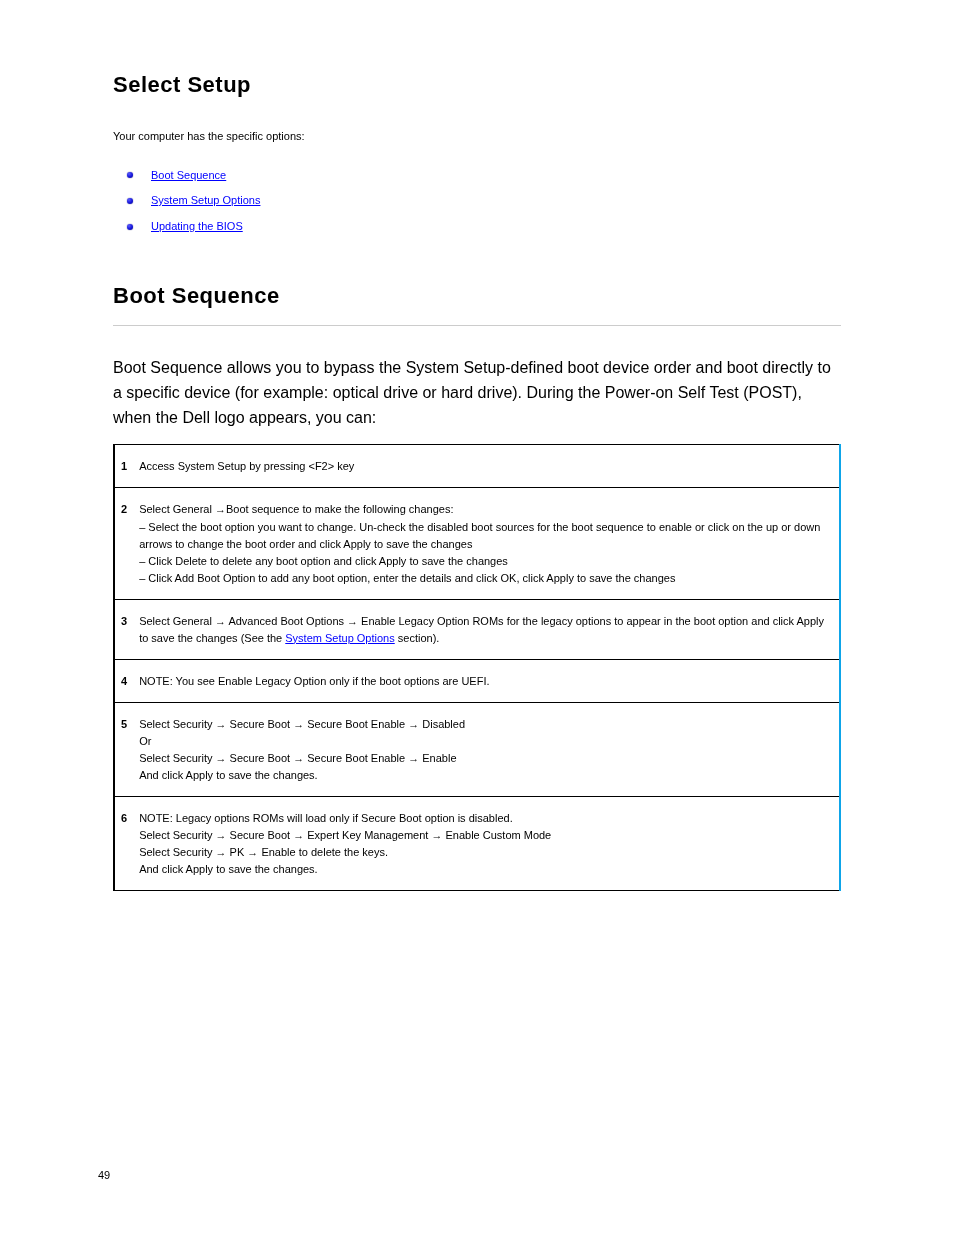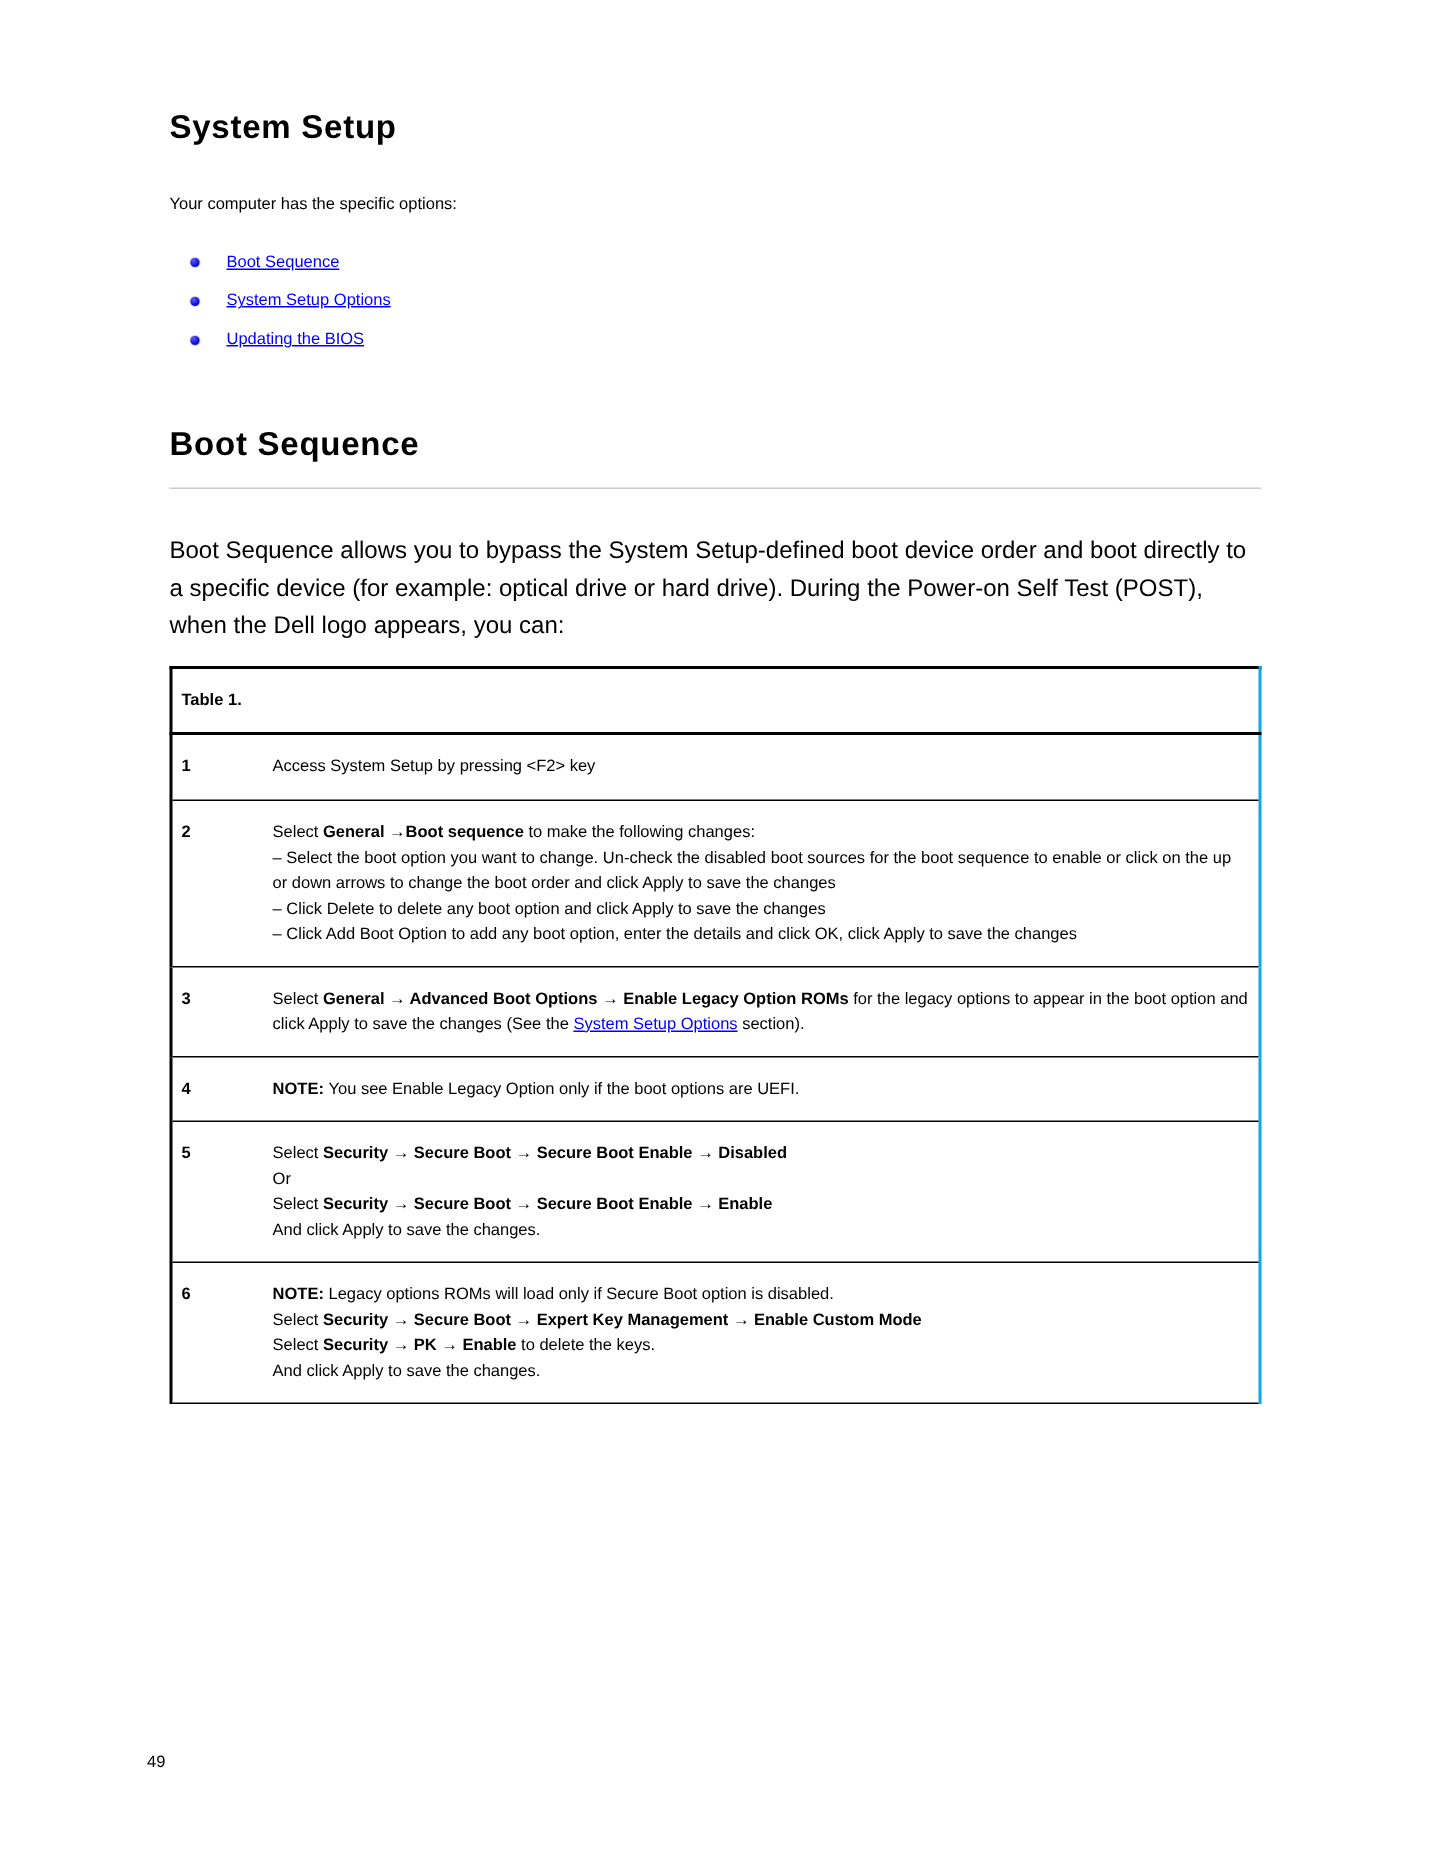--- a/index.html
+++ b/index.html
@@ -81,53 +81,49 @@
     line-height: 1.55;
     padding: 13px 6px 12px 6px;
   }
   table.bios-table th {
     font-weight: bold;
     border-top: 2px solid #000;
     border-bottom: 2px solid #000;
   }
   .rowhead { font-weight: bold; padding-right: 10px; }
   .arrow { font-family: 'Segoe UI Symbol','Arial Unicode MS',Arial,sans-serif; }
-  .bold { font-weight: bold; }
+  .bold { font-weight: normal; }
   .col1 { width: 8.5%; }
   .col2 { width: 91.5%; }
   .outer-left { border-left: 2px solid #000; }
   .outer-right { border-right: 2px solid #0ea5e9; }
   .footer {
     position: absolute;
     left: 98px;
     bottom: 54px;
     font-size: 11px;
   }
 </style>
 </head>
 <body>
 
-<div class="page-title">System Setup</div>
+<div class="page-title">Select Setup</div>
 <p class="intro">Your computer has the specific options:</p>
 <ul class="bullet-list">
   <li><span class="link">Boot Sequence</span></li>
   <li><span class="link">System Setup Options</span></li>
   <li><span class="link">Updating the BIOS</span></li>
 </ul>
 
 <div class="section-title">Boot Sequence</div>
 <hr class="hr">
 <p class="para">Boot Sequence allows you to bypass the System Setup-defined boot device order and boot directly to a specific device (for example: optical drive or hard drive). During the Power-on Self Test (POST), when the Dell logo appears, you can:</p>
 
 <table class="bios-table">
   <tbody>
-      <tr class="tbl-head-row">
-        <th class="col1 outer-left">Table 1. </th>
-        <th class="col2 outer-right"></th>
-      </tr>
 
   <tr>
     <td class="rowhead outer-left">1</td>
     <td class="outer-right">Access System Setup by pressing &lt;F2&gt; key</td>
   </tr>
 
   <tr>
     <td class="rowhead outer-left">2</td>
     <td class="outer-right">
       <span>Select </span><span class="bold">General </span><span class="arrow">→</span><span class="bold">Boot sequence</span><span> to make the following changes:</span>

